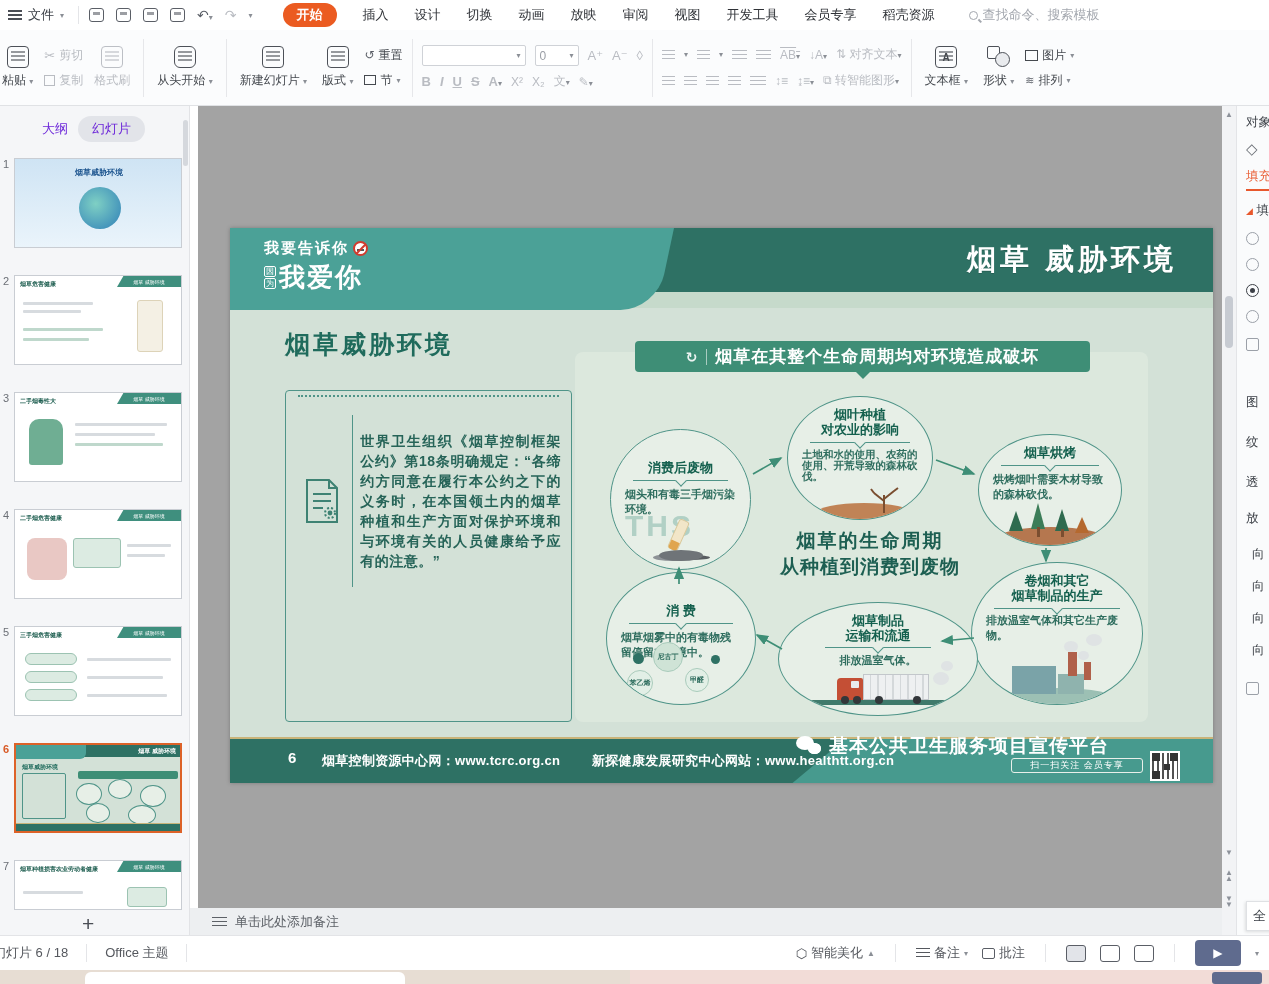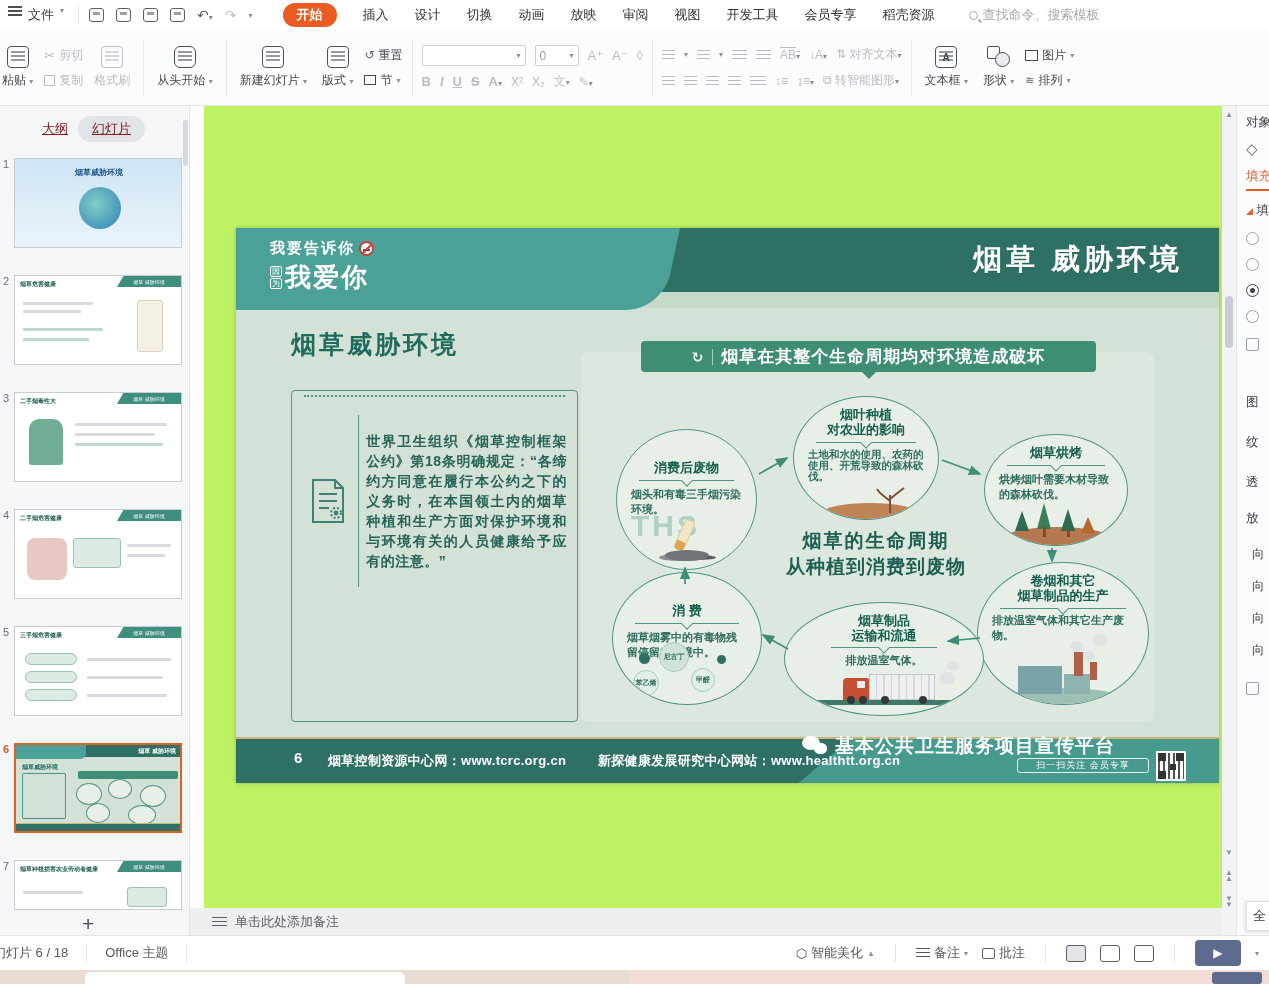--- a/index.html
+++ b/index.html
@@ -2,21 +2,21 @@
 <html><head>
 <meta charset="utf-8">
 <style>
   * { margin:0; padding:0; box-sizing:border-box; }
   html,body { width:1269px; height:984px; overflow:hidden; font-family:"Liberation Sans","DejaVu Sans",sans-serif; background:#fff; }
   .abs { position:absolute; }
   #app { position:relative; width:1269px; height:984px; background:#fff; }
 
   
   #menubar { position:absolute; left:0; top:0; width:1269px; height:30px; background:#fff; display:flex; align-items:center; font-size:13px; color:#3c4047; }
-  .mb-left { display:flex; gap:6px; padding:0 8px; }
+  .mb-left { display:flex; align-items:center; gap:6px; padding:0 8px; }
   .hamb { width:14px; height:10px; background:repeating-linear-gradient(to bottom,#4a4e55 0 1.6px,transparent 1.6px 4.2px); }
   .caret { font-size:8px; color:#8b8f96; }
   .vline { width:1px; height:18px; background:#e4e5e8; margin:0 6px; }
   .mi { width:15px; height:14px; border:1.4px solid #5a5e66; border-radius:3px; position:relative; }
   .mi::after { content:""; position:absolute; left:3px; top:3px; right:3px; height:3px; background:#5a5e66; opacity:.6; }
   .mico { display:flex; gap:12px; align-items:center; padding:0 4px; }
   .arrowi { font-size:14px; color:#5a5e66; }
   .tabs { display:flex; align-items:center; gap:26px; margin-left:26px; }
   .tab { cursor:pointer; color:#2f3237; }
   .tab.active { background:#eb5b21; color:#fff; border-radius:13px; padding:3px 14px; font-weight:bold; }
@@ -38,35 +38,35 @@
   .sc { font-size:13px; }
   .combo { height:21px; border:1px solid #cfd2d7; background:#fff; border-radius:2px; display:flex; align-items:center; justify-content:space-between; padding:0 4px; color:#9a9ea5; }
   .c1 { width:104px; } .c2 { width:44px; }
   .bars { width:13px; height:10px; background:repeating-linear-gradient(to bottom,currentColor 0 1.3px,transparent 1.3px 4px); display:inline-block; }
   .bchar { font-weight:bold; font-size:13px; }
   .fontrow { display:flex; align-items:center; gap:9px; }
   .litf { font-size:13px; }
 
   
   #leftpanel { position:absolute; left:0; top:106px; width:190px; height:829px; background:#f5f6f8; border-right:1px solid #e2e3e6; overflow:hidden; }
-  .lp-tabs { display:flex; align-items:center; gap:10px; padding:10px 0 8px 42px; font-size:13px; color:#7f1d1d;text-decoration:underline; }
+  .lp-tabs { display:flex; align-items:center; gap:10px; padding:10px 0 8px 42px; font-size:13px; color:#6d28d9; }
   .lp-tab.active { background:#e2e4e9; border-radius:13px; padding:4px 14px; }
   .thumbrow { position:absolute; left:0; width:190px; height:92px; }
   .tnum { position:absolute; left:3px; top:0; font-size:11px; color:#6b6f76; }
   .tnum.sel { color:#d85a26; font-weight:bold; }
   .thumb { position:absolute; left:14px; top:0; width:168px; height:90px; background:#fff; border:1px solid #c9cdd3; overflow:hidden; }
   .thumb.sel { border:2px solid #dd6228; }
   .mini-hdr { position:absolute; right:0; top:0; width:64px; height:11px; background:#3f8f7e; color:#fff; font-size:5px; display:flex; align-items:center; justify-content:center; clip-path:polygon(10% 0,100% 0,100% 100%,0 100%); }
   .mini-title { position:absolute; left:5px; top:4px; font-size:6px; font-weight:bold; color:#1e5e50; }
   .gbar { position:absolute; height:3px; background:#d7dbdf; border-radius:1px; }
   .lp-scroll { position:absolute; right:1px; top:14px; width:5px; height:46px; background:#d5d8dd; border-radius:3px; }
   .addslide { position:absolute; left:82px; top:806px; font-size:21px; color:#4a4e55; }
 
   
-  #canvas { position:absolute; left:204px; top:106px; width:1032px; height:802px; background:#bef264;text-decoration:underline; }
+  #canvas { position:absolute; left:198px; top:106px; width:1032px; height:802px; background:#a3a3a3;text-decoration:underline; }
 
   
   #slide { position:absolute; left:32px; top:122px; width:983px; height:555px; background:#d3e1d7; overflow:hidden; box-shadow:0 0 4px rgba(0,0,0,.25); }
   .hdr-dark { position:absolute; left:0; top:0; width:983px; height:64px; background:#2e7164; }
   .hdr-band { position:absolute; left:0; top:64px; width:983px; height:16px; background:#c6dacb; }
   .hdr-teal { position:absolute; left:-34px; top:0; width:478px; height:82px; background:#4ba197; border-radius:0 0 36px 0; transform:skewX(-12deg); transform-origin:top left; }
   .logo { position:absolute; left:34px; top:11px; color:#fff; z-index:3; }
   .logo1 { font-size:15px; font-weight:bold; letter-spacing:2px; display:flex; align-items:center; gap:4px; }
   .nosmoke { width:15px; height:15px; border:2px solid #d23b2f; border-radius:50%; position:relative; background:#fff; }
   .nosmoke::before { content:""; position:absolute; left:2px; top:5.5px; width:7px; height:2px; background:#555; }

